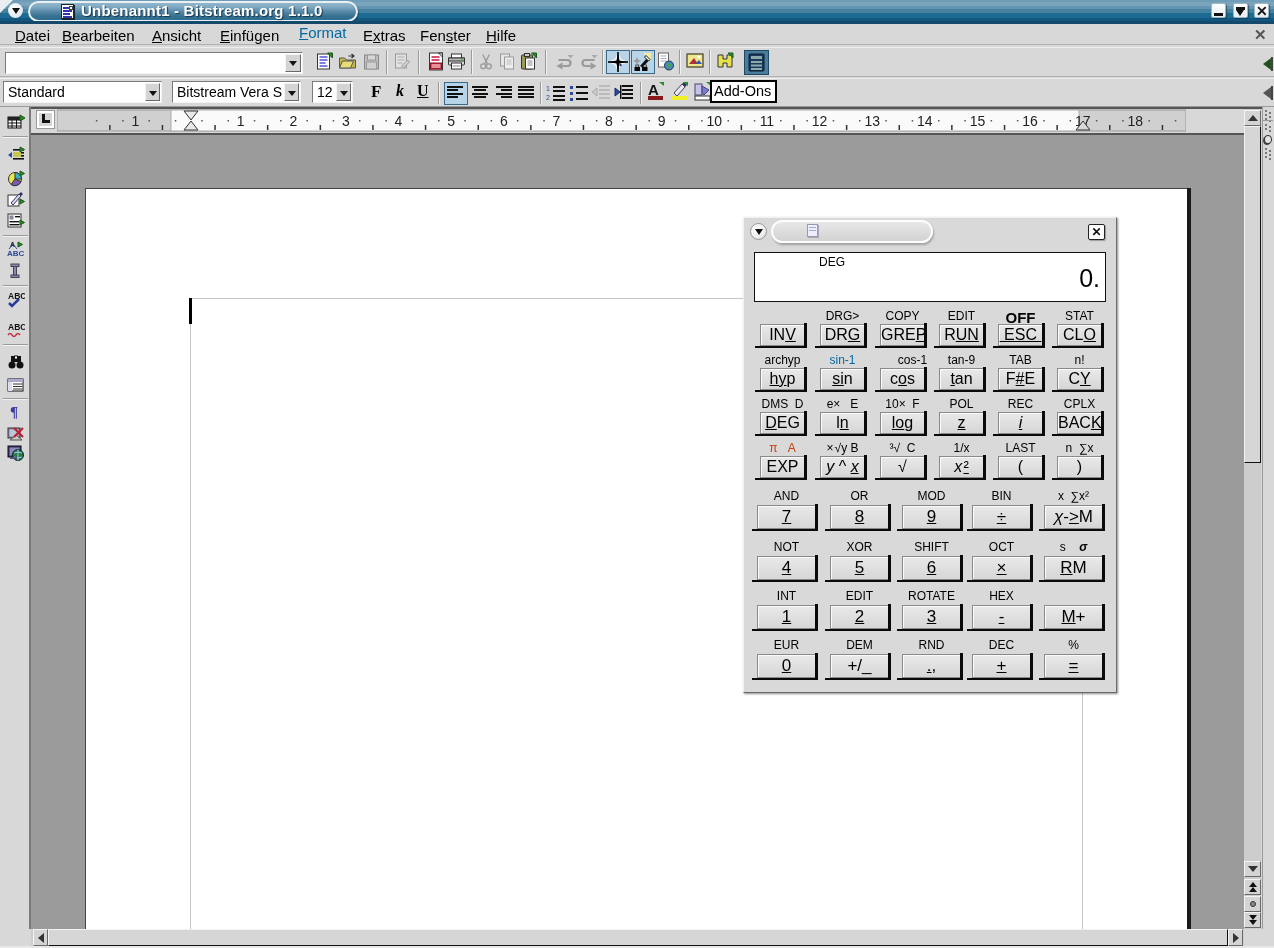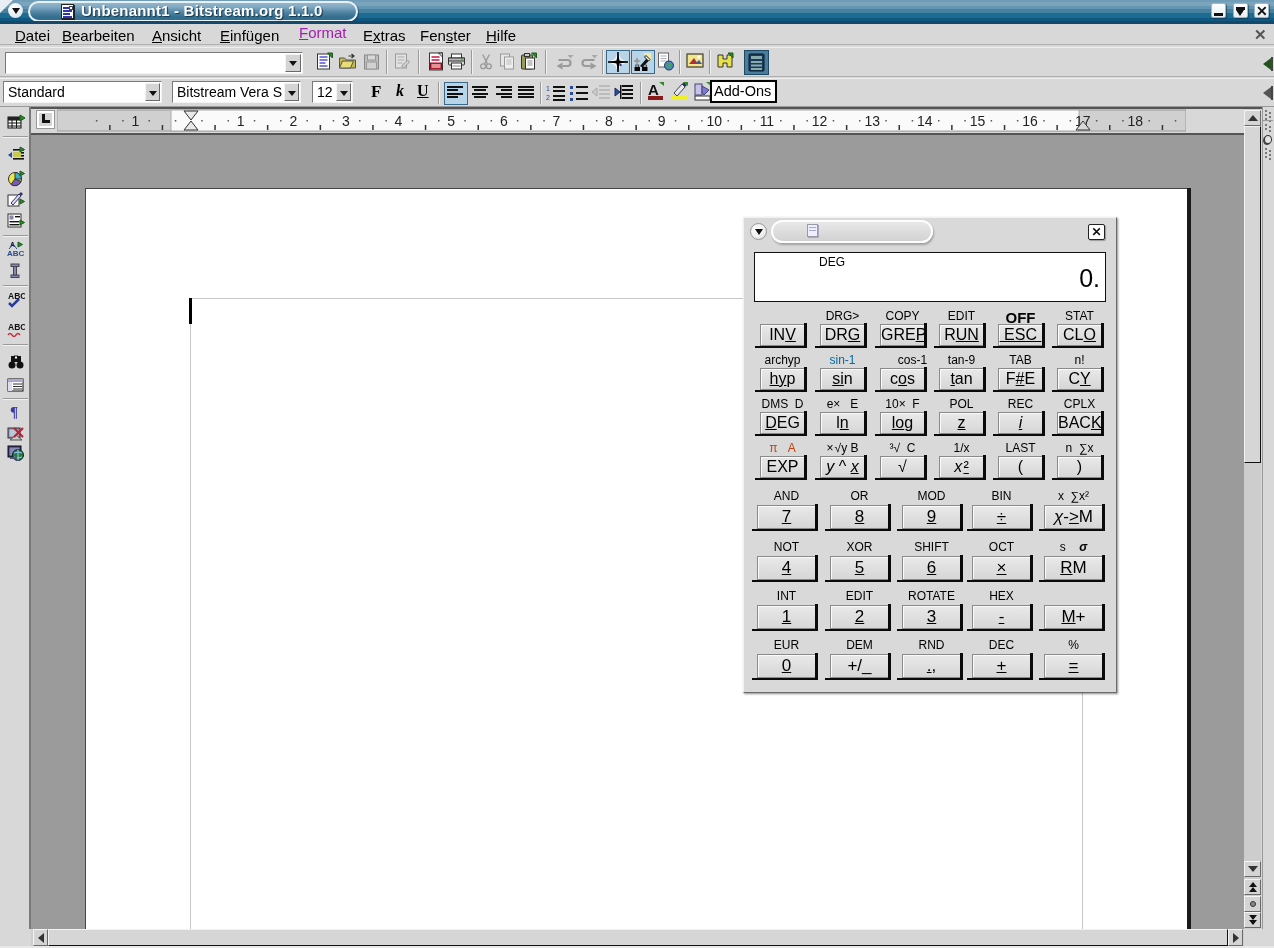--- a/index.html
+++ b/index.html
@@ -35,21 +35,21 @@
     <div class="abs" style="left:2px;top:6px;width:0;height:0;border-left:4.5px solid transparent;border-right:4.5px solid transparent;border-top:6px solid #111;"></div>
   </div>
 <div class="abs" style="left:1254px;top:3px;width:15px;height:15px;background:linear-gradient(#ffffff,#e7eef2);border:1px solid #9fb6c4;border-radius:2px;box-shadow:1px 1px 1px rgba(10,40,60,.5);">
     <div class="abs" style="left:1px;top:-1px;font-size:14px;font-weight:bold;color:#111;">✕</div>
   </div>
 <div class="abs" style="left:0;top:24px;width:1274px;height:23px;background:#d8d8d8;">
     <div class="abs" style="left:15px;top:3px;font-size:15px;color:#000;"><u>D</u>atei</div>
     <div class="abs" style="left:62px;top:3px;font-size:15px;color:#000;"><u>B</u>earbeiten</div>
     <div class="abs" style="left:152px;top:3px;font-size:15px;color:#000;"><u>A</u>nsicht</div>
     <div class="abs" style="left:220px;top:3px;font-size:15px;color:#000;"><u>E</u>infügen</div>
-    <div class="abs" style="left:299px;top:0;font-size:15px;color:#a21caf;"><u>F</u>ormat</div>
+    <div class="abs" style="left:299px;top:0;font-size:15px;color:#0369a1;"><u>F</u>ormat</div>
     <div class="abs" style="left:363px;top:3px;font-size:15px;color:#000;">E<u>x</u>tras</div>
     <div class="abs" style="left:420px;top:3px;font-size:15px;color:#000;">Fen<u>s</u>ter</div>
     <div class="abs" style="left:486px;top:3px;font-size:15px;color:#000;"><u>H</u>ilfe</div>
     <div class="abs" style="left:1254px;top:2px;font-size:15px;font-weight:bold;color:#555;">✕</div>
   </div>
 <div class="abs" style="left:0;top:47px;width:1274px;height:31px;background:#d8d8d8;border-top:1px solid #efefef;">
     <div class="abs" style="left:5px;top:4px;width:298px;height:22px;background:#fff;border:1px solid;border-color:#7a7a7a #f4f4f4 #f4f4f4 #7a7a7a;">
 <div class="abs" style="right:1px;top:1px;width:16px;height:18px;background:#d4d4d4;border:1px solid;border-color:#f4f4f4 #6a6a6a #6a6a6a #f4f4f4;"></div>
 <div class="abs" style="right:5px;top:8px;width:0;height:0;border-left:4px solid transparent;border-right:4px solid transparent;border-top:5px solid #111;"></div>
 </div>

